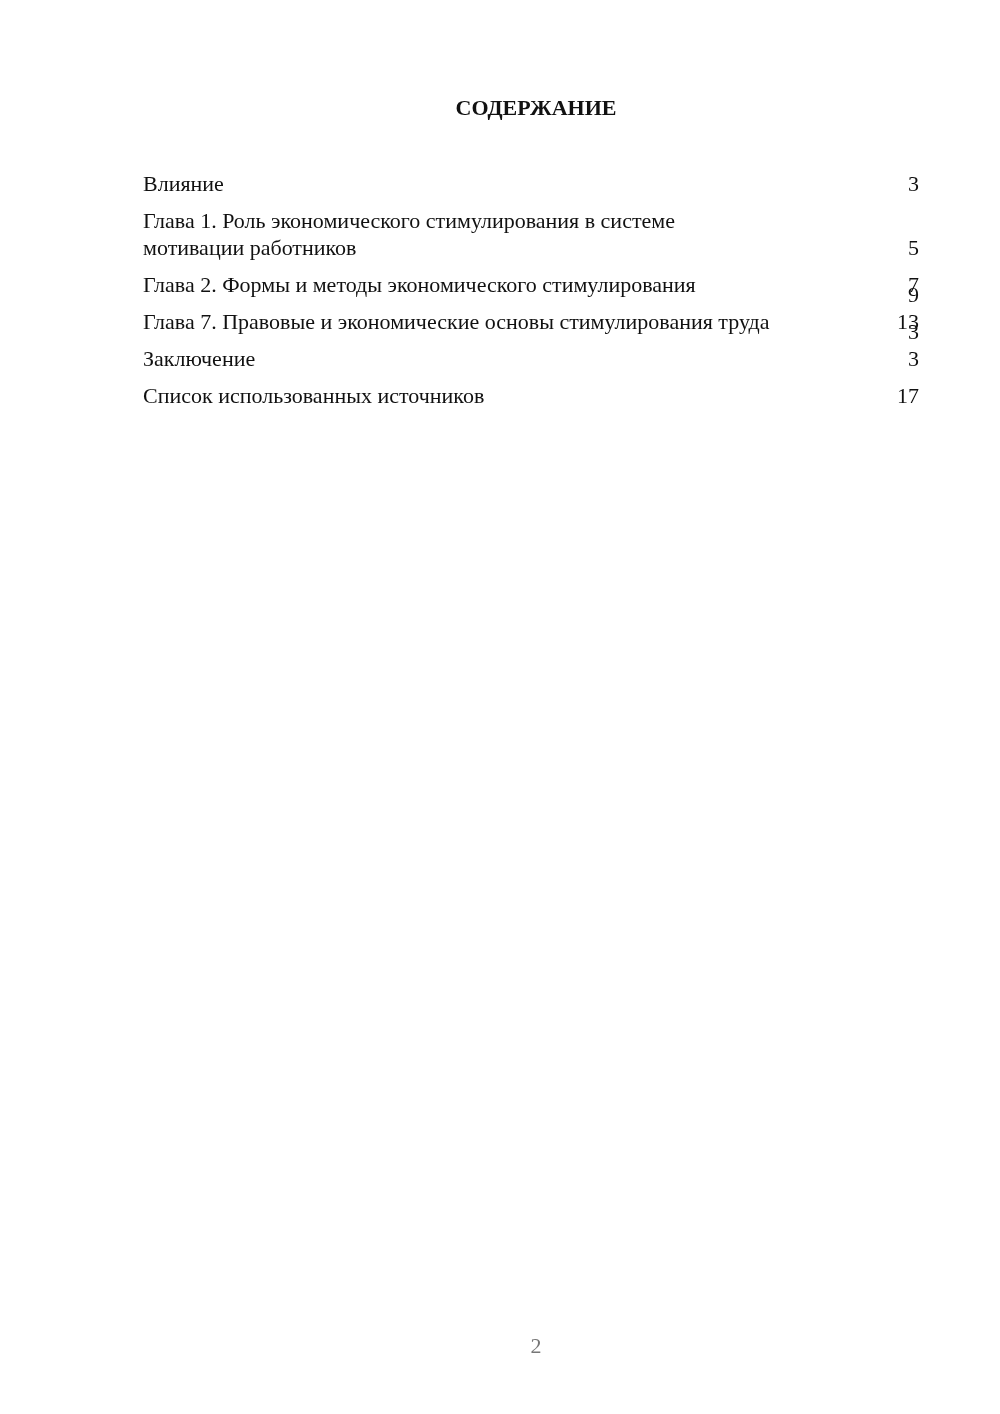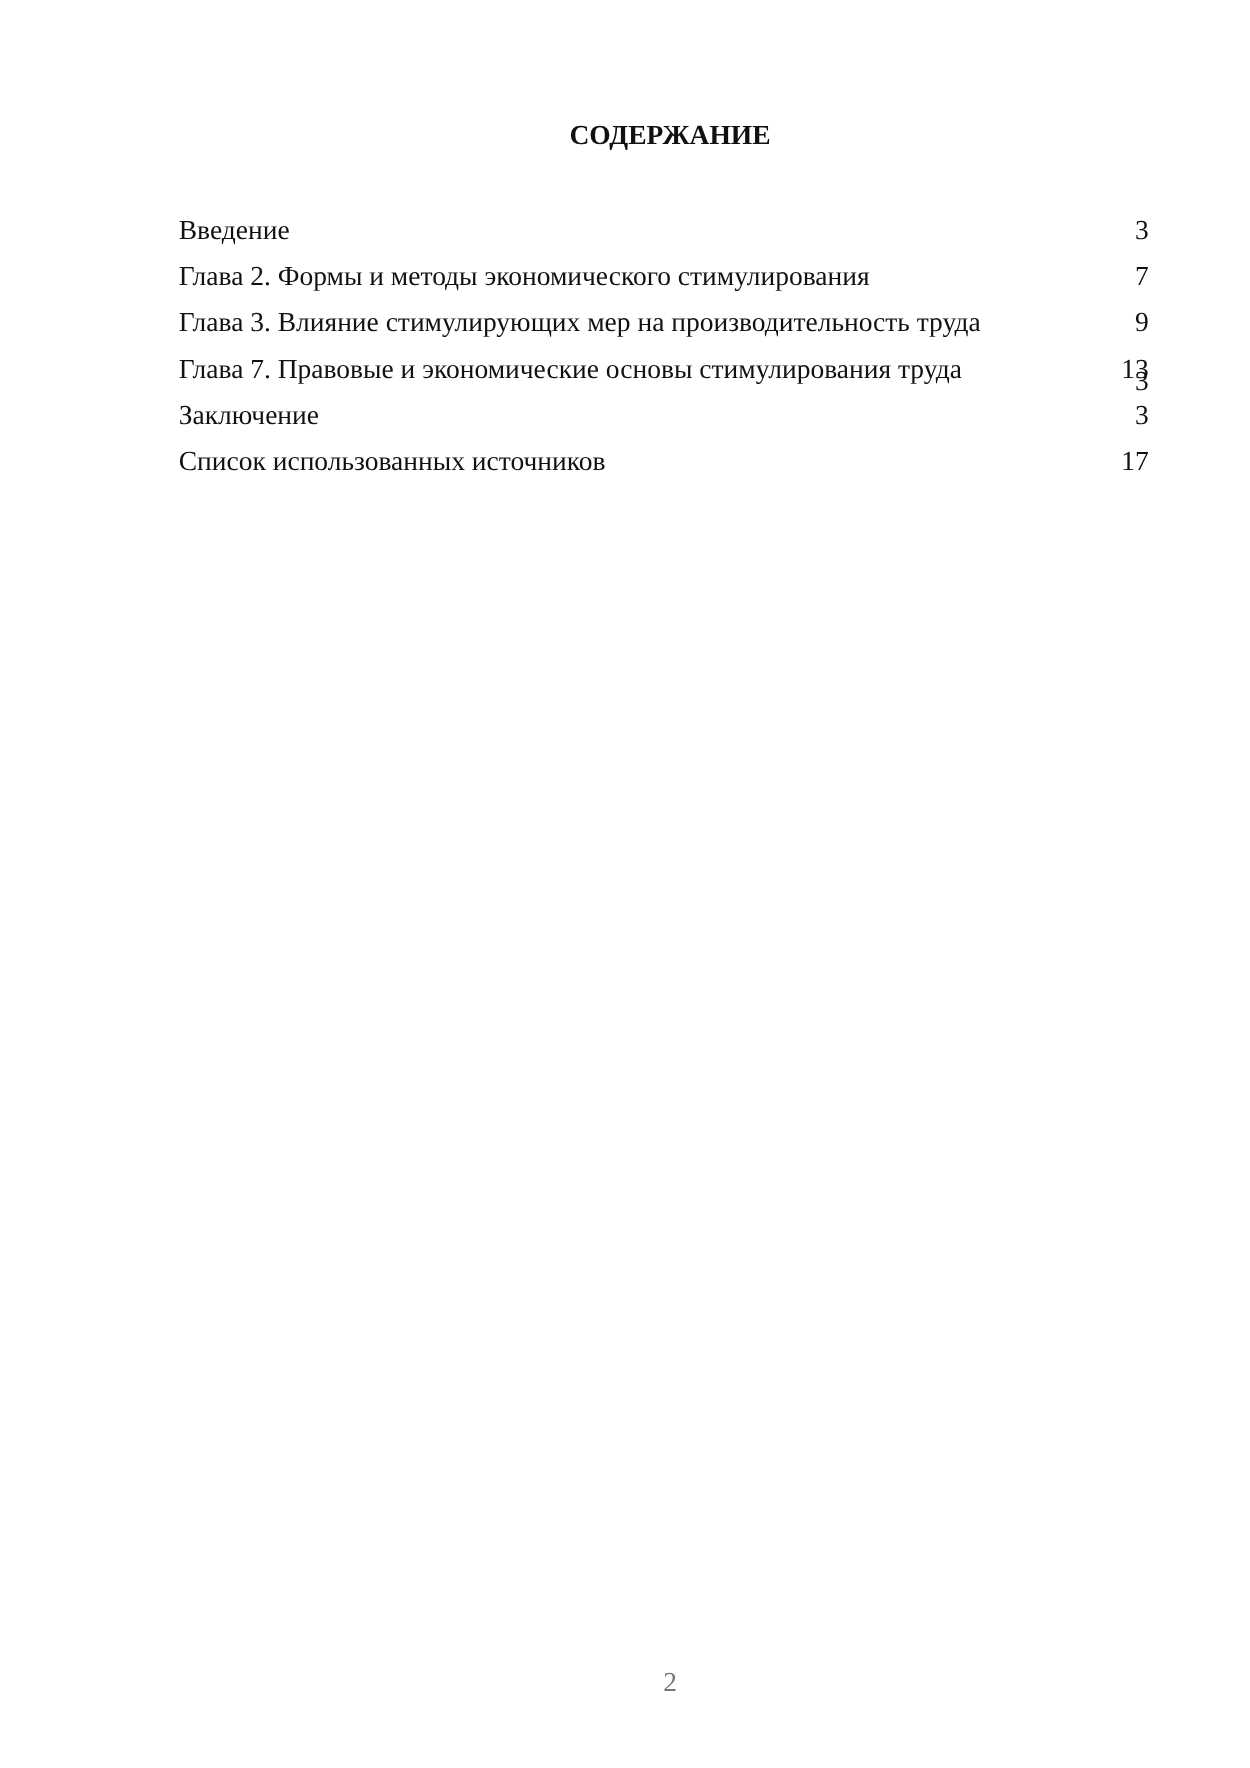--- a/index.html
+++ b/index.html
@@ -56,29 +56,32 @@
       color: #777777;
     }
   </style>
 </head>
 <body>
 
 <div class="title">СОДЕРЖАНИЕ</div>
 
 <div class="toc">
   <div class="toc-entry">
-    <span class="toc-text">Введение</span>
+    <span class="toc-text">Влияние</span>
     <span class="toc-page">3</span>
+  </div>
+  <div class="toc-entry">
+    <span class="toc-text" style="width:620px">Глава 1. Роль экономического стимулирования в системе мотивации работников</span>
+    <span class="toc-page">5</span>
   </div>
   <div class="toc-entry">
     <span class="toc-text">Глава 2. Формы и методы экономического стимулирования</span>
     <span class="toc-page">7</span>
   </div>
   <div class="toc-entry">
-    <span class="toc-text" style="width:670px">Глава 3. Влияние стимулирующих мер на производительность труда</span>
     <span class="toc-page">9</span>
   </div>
   <div class="toc-entry">
     <span class="toc-text" style="width:660px">Глава 7. Правовые и экономические основы стимулирования труда</span>
     <span class="toc-page">13</span>
   </div>
   <div class="toc-entry">
     <span class="toc-page">3</span>
   </div>
   <div class="toc-entry">

